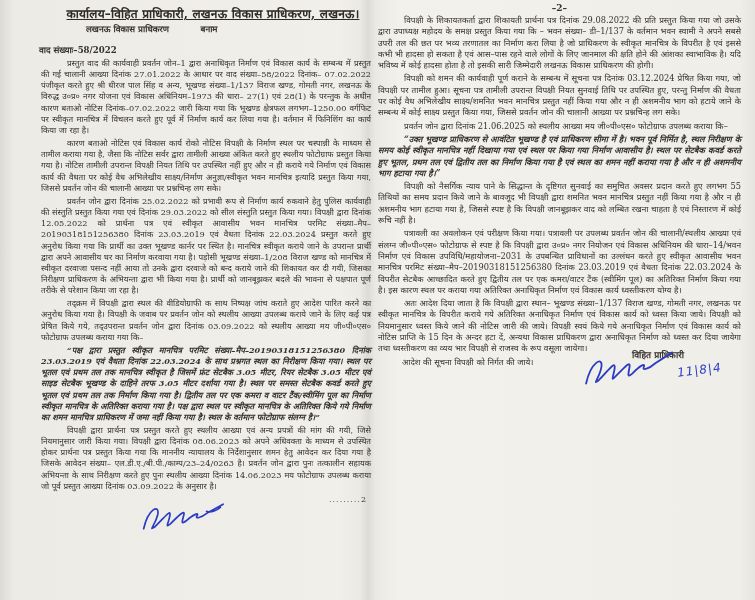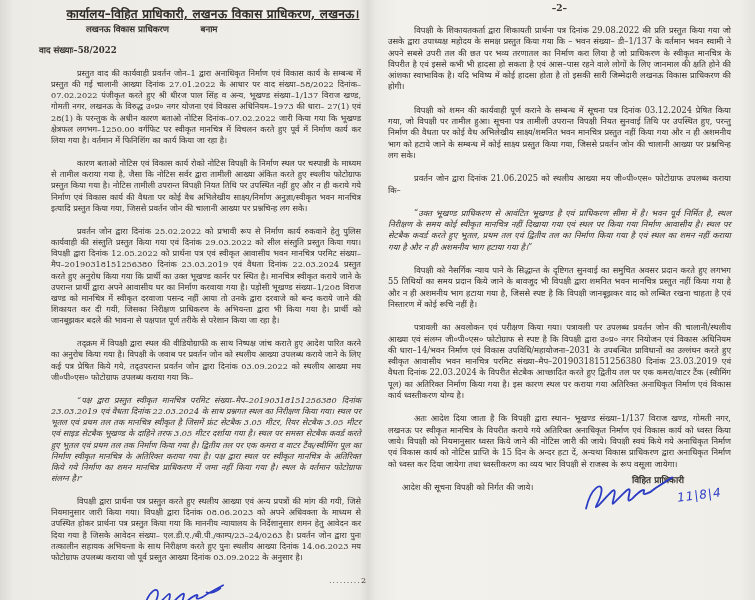--- a/index.html
+++ b/index.html
@@ -16,23 +16,23 @@
     font-size:12px;font-weight:bold;text-align:center;
     text-decoration:underline;letter-spacing:.2px;margin:0 0 2px 14px;color:#2e2a25;
   }
   .parties{display:flex;align-items:flex-start;margin:1px 0 0 0;font-size:8.6px;line-height:11px;}
   .plaintiff{width:130px;font-weight:600;text-align:right;}
   .versus{width:80px;text-align:center;font-weight:600;}
   .respondent{flex:1;font-weight:600;}
   .respondent div{margin:0;}
   .case-number{font-size:8.6px;font-weight:600;margin-top:9px;}
   .order-heading{font-size:9.2px;font-weight:bold;text-align:center;margin:3px 0 1px 0;}
-  .para{font-size:8.15px;line-height:11.15px;text-align:justify;text-indent:26px;margin:12px;}
+  .para{font-size:8.15px;line-height:11.15px;text-align:justify;text-indent:26px;margin:2px;}
   .page2 .para{font-size:8.25px;line-height:11.3px;}
-  .quote{font-style:italic;font-weight:400;}
+  .quote{font-style:italic;font-weight:700;}
   .footer-row{position:relative;height:40px;}
   .cont-marker{position:absolute;right:6px;top:1px;font-size:8px;letter-spacing:1px;}
   .sig-ink{position:absolute;left:98px;top:6px;transform:rotate(-4deg);}
   .pg-num{text-align:center;font-size:9px;font-weight:600;margin:0 0 1px 0;}
   .closing-row{display:flex;margin-top:1px;}
   .closing-line{font-size:8.25px;line-height:11.3px;text-indent:26px;flex:1;}
   .sig-block{width:170px;position:relative;margin-top:-8px;}
   .sig-block .ink2{position:absolute;left:6px;top:2px;transform:rotate(-6deg);}
   .hand-date{
     position:absolute;left:104px;top:14px;color:#2b3cc4;

